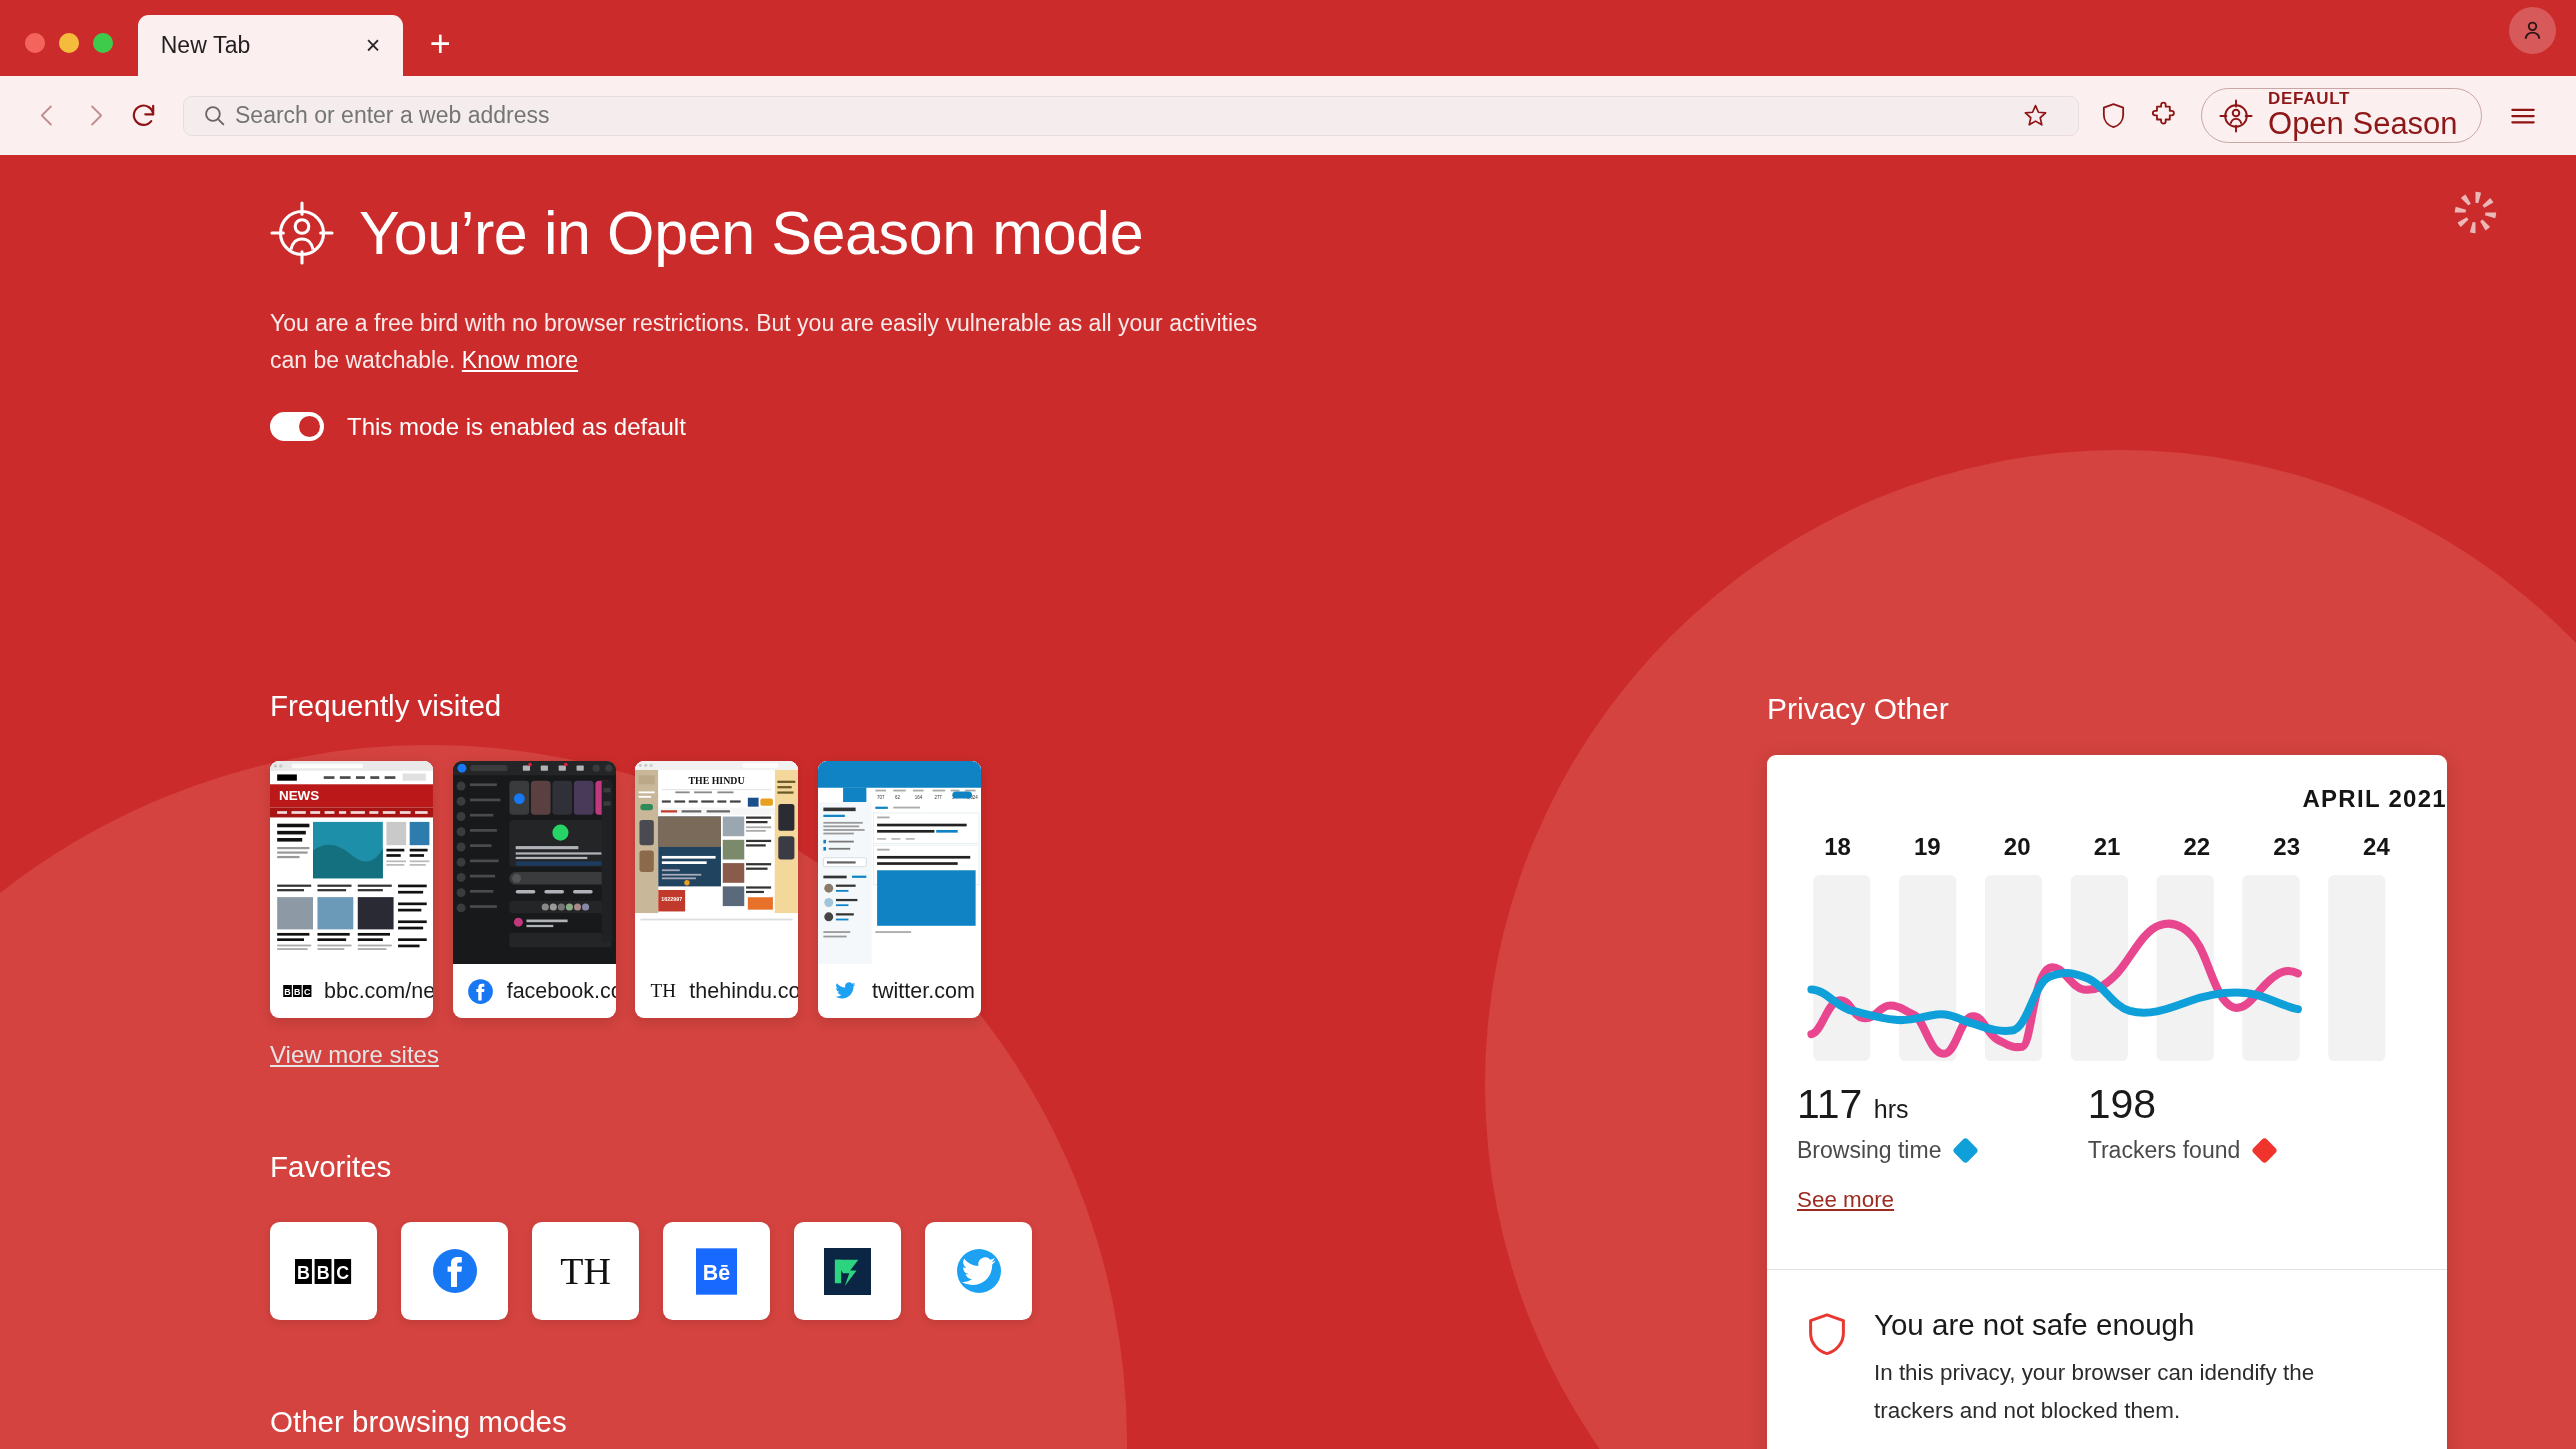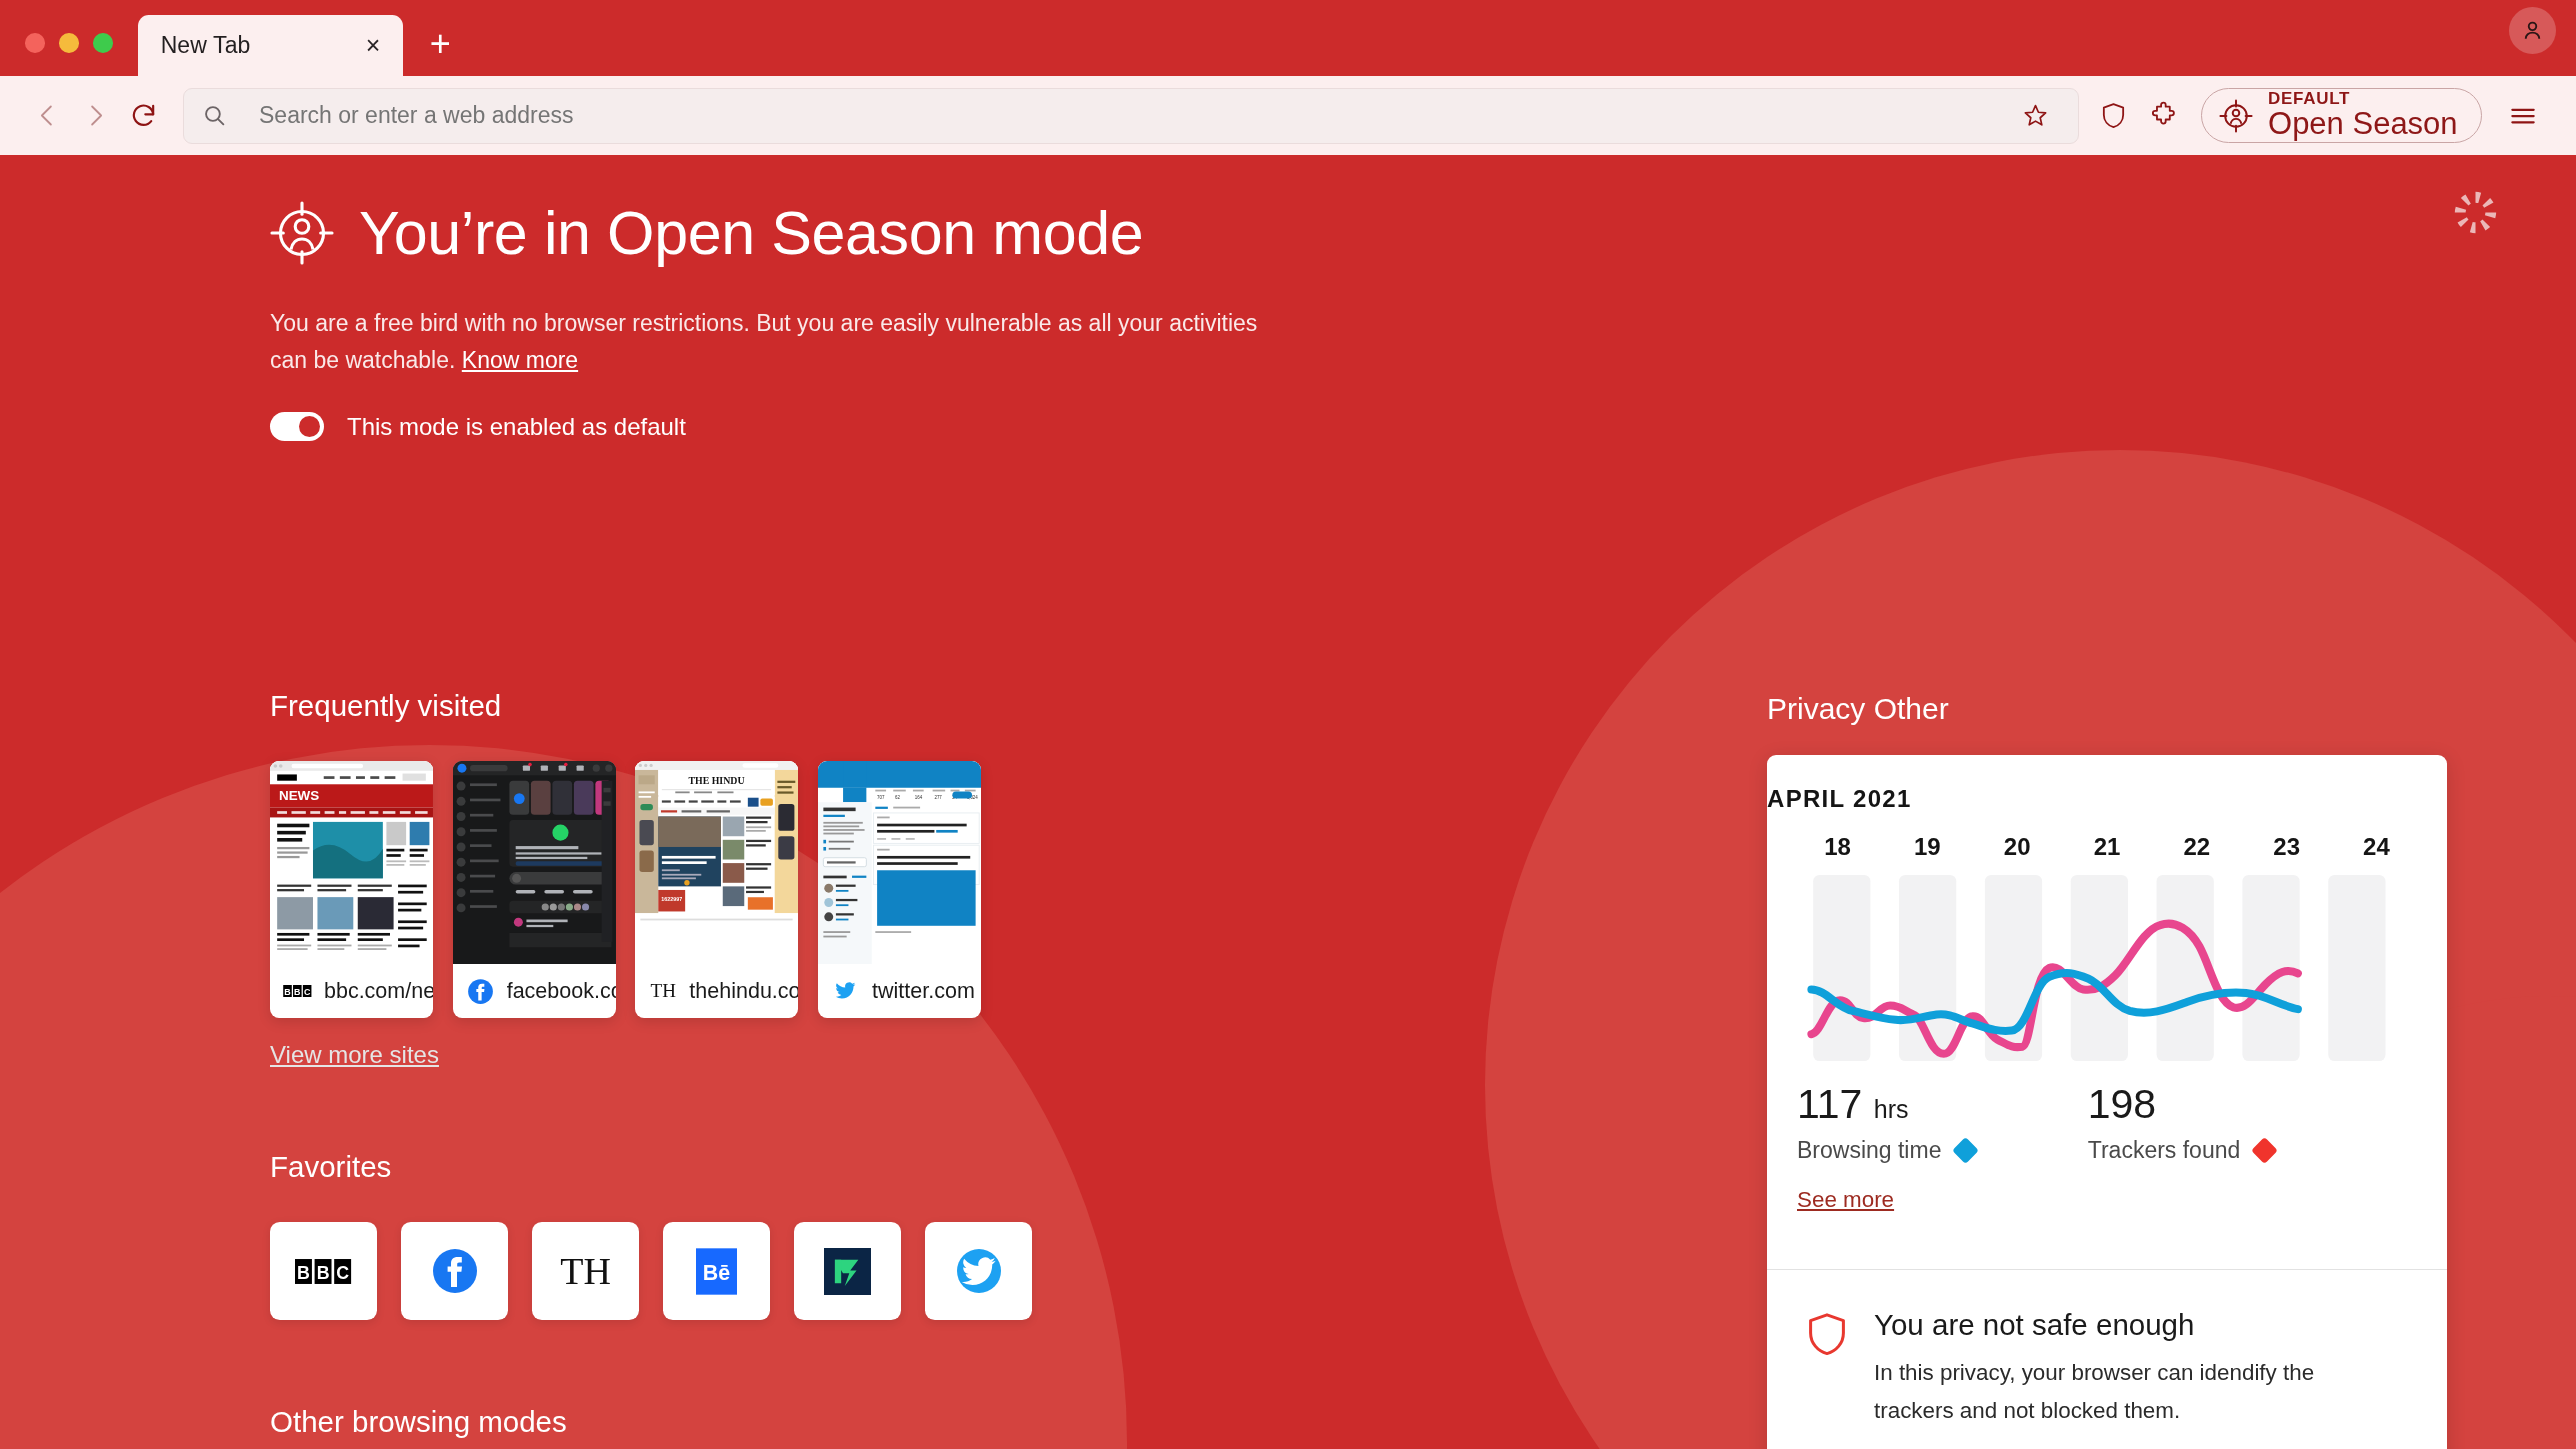--- a/index.html
+++ b/index.html
@@ -53,22 +53,22 @@
     position:absolute; top:76px; left:0; width:2576px; height:79px;
     background:#FCEFEF;
     display:flex; align-items:center; padding:0 23px;
   }
   .navbtn {
     width:48px;height:48px;display:flex;align-items:center;justify-content:center;
     cursor:pointer;
   }
   .urlbar {
     flex:1; margin-left:16px; margin-right:9px;
-    height:56px; background:#F5EDED; border:0.9px solid #EADCDC; border-radius:9px;
-    display:flex; align-items:center; padding:0 18px; gap:32px;
+    height:40px; background:#F5EDED; border:0.9px solid #EADCDC; border-radius:9px;
+    display:flex; align-items:center; padding:0 18px; gap:8px;
   }
   .urlbar .ph { color:#6C6466; font-size:23px; }
   .star-btn { margin-left:auto; }
   .toolicon { width:50px;height:50px;display:flex;align-items:center;justify-content:center;cursor:pointer; }
   .profile-pill {
     height:55px; border:1.8px solid #C9A5A5; border-radius:36px;
     display:flex; align-items:center; gap:14.3px; padding:0 23px 0 16px; margin-left:12.5px; cursor:pointer;
   }
   .profile-pill .lbl { line-height:1.05; color:#8E1717; }
   .profile-pill .lbl .sm { font-size:17px; font-weight:bold; letter-spacing:0.7px; display:block; }
@@ -131,21 +131,21 @@
   .modes-wrap { position:absolute; left:270px; top:1250px; }
 
   
   .privacy-wrap { position:absolute; left:1767px; top:537px; width:680px; }
   .privacy-title { color:#fff; font-size:30px; margin-bottom:29px; }
   .privacy-card {
     width:680px; background:#fff; border-radius:9px; overflow:hidden;
     box-shadow:0 4.5px 19.7px rgba(0,0,0,.14);
   }
   .pc-top { padding:30px 0 27px; }
-  .pc-month { text-align:left; font-size:24px; font-weight:bold; letter-spacing:1.3px; color:#151515; }
+  .pc-month { text-align:right; font-size:24px; font-weight:bold; letter-spacing:1.3px; color:#151515;margin-left:36px; }
   .pc-days { display:flex; justify-content:space-between; padding:19.7px 47px 0; }
   .pc-days span { font-size:24px; font-weight:bold; color:#151515; width:47px; text-align:center; }
   .chart { position:relative; height:186px; margin:14.3px 30px 0; }
   .chart svg { display:block; }
   .stats { display:flex; padding:19.7px 30px 0; gap:113px; }
   .stat .num { font-size:41px; color:#1A1A1A; font-weight:400; }
   .stat .num .unit { font-size:25px; }
   .stat .lab { font-size:23px; color:#4A4A4A; margin-top:9px; display:flex; align-items:center; gap:14.3px; }
   .diamond { width:19px;height:19px;transform:rotate(45deg);border-radius:3.6px; }
   .seemore { padding:23px 30px 29px; }

